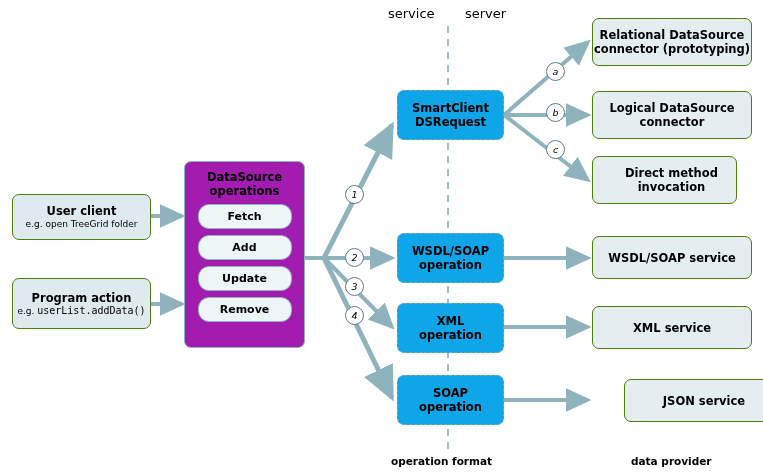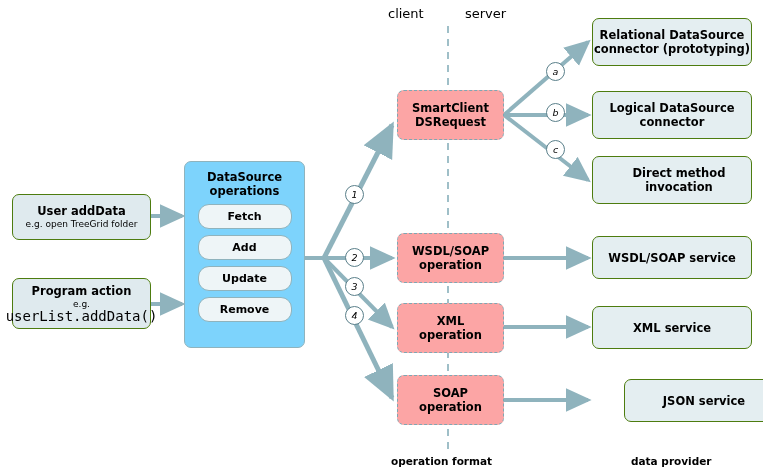--- a/index.html
+++ b/index.html
@@ -21,35 +21,35 @@
     background:#dfeaee;
     display:flex;
     flex-direction:column;
     align-items:center;
     justify-content:center;
     text-align:center;
     color:#000;
   }
   .node .t1{font-weight:bold;font-size:11.5px;line-height:14px;}
   .node .t2{font-size:9px;line-height:12px;}
-  .node .t2 .mono{font-family:"DejaVu Sans Mono", monospace;font-size:14px;text-align:right;}
+  .node .t2 .mono{font-family:"DejaVu Sans Mono", monospace;font-size:10px;text-align:right;}
 
   
   .node.light{background:#e4eef1;}
 
   
-  .node.dashed{border-style:dashed;border-color:#7fa7b2;background:#fca5a5;}
+  .node.dashed{border-style:dashed;border-color:#7fa7b2;background:#0ea5e9;}
 
   
   .ops{
     position:absolute;
     box-sizing:border-box;
     border:1px solid #8fb3bd;
     border-radius:7px;
-    background:#7dd3fc;
+    background:#a21caf;
     display:flex;
     flex-direction:column;
     align-items:center;
   }
   .ops .ops-title{
     font-weight:bold;font-size:11.5px;line-height:14px;text-align:center;
     margin-top:8px;margin-bottom:6px;
   }
   .opbtn{
     width:92px;height:23px;
@@ -115,27 +115,27 @@
 
     <path d="M504,115 L588,42" stroke="#8fb3bd" stroke-width="4" fill="none" marker-end="url(#ah)"></path>
     <line x1="504" y1="115" x2="588" y2="115" stroke="#8fb3bd" stroke-width="4" marker-end="url(#ah)"></line>
     <path d="M504,115 L588,180" stroke="#8fb3bd" stroke-width="4" fill="none" marker-end="url(#ah)"></path>
 
     <line x1="504" y1="258" x2="588" y2="258" stroke="#8fb3bd" stroke-width="4" marker-end="url(#ah)"></line>
     <line x1="504" y1="327" x2="588" y2="327" stroke="#8fb3bd" stroke-width="4" marker-end="url(#ah)"></line>
     <line x1="504" y1="400" x2="588" y2="400" stroke="#8fb3bd" stroke-width="4" marker-end="url(#ah)"></line>
   </svg>
 
-  <div class="lbl cs" style="left:388px;top:6px;">client</div>
+  <div class="lbl cs" style="left:388px;top:6px;">service</div>
   <div class="lbl cs" style="left:465px;top:6px;">server</div>
   <div class="lbl bold" style="left:391px;top:455px;">operation format</div>
   <div class="lbl bold" style="left:631px;top:455px;">data provider</div>
 
   <div class="node" style="left:12px;top:194px;width:139px;height:46px;">
-    <div class="t1">User addData</div>
+    <div class="t1">User client</div>
     <div class="t2">e.g. open TreeGrid folder</div>
   </div>
 
   <div class="node" style="left:12px;top:278px;width:139px;height:51px;">
     <div class="t1">Program action</div>
     <div class="t2"><span>e.g. </span><span class="mono">userList.addData()</span></div>
   </div>
 
   <div class="ops" style="left:184px;top:161px;width:121px;height:187px;">
     <div class="ops-title">
@@ -179,21 +179,21 @@
   <div class="node light" style="left:592px;top:18px;width:160px;height:48px;">
     <div class="t1">Relational DataSource</div>
     <div class="t1">connector (prototyping)</div>
   </div>
 
   <div class="node light" style="left:592px;top:91px;width:160px;height:48px;">
     <div class="t1">Logical DataSource</div>
     <div class="t1">connector</div>
   </div>
 
-  <div class="node light" style="left:592px;top:156px;width:160px;height:48px;padding-left:14px;">
+  <div class="node light" style="left:592px;top:156px;width:145px;height:48px;padding-left:14px;">
     <div class="t1">Direct method</div>
     <div class="t1">invocation</div>
   </div>
 
   <div class="node light" style="left:592px;top:236px;width:160px;height:43px;">
     <div class="t1">WSDL/SOAP service</div>
   </div>
 
   <div class="node light" style="left:592px;top:306px;width:160px;height:43px;">
     <div class="t1">XML service</div>

